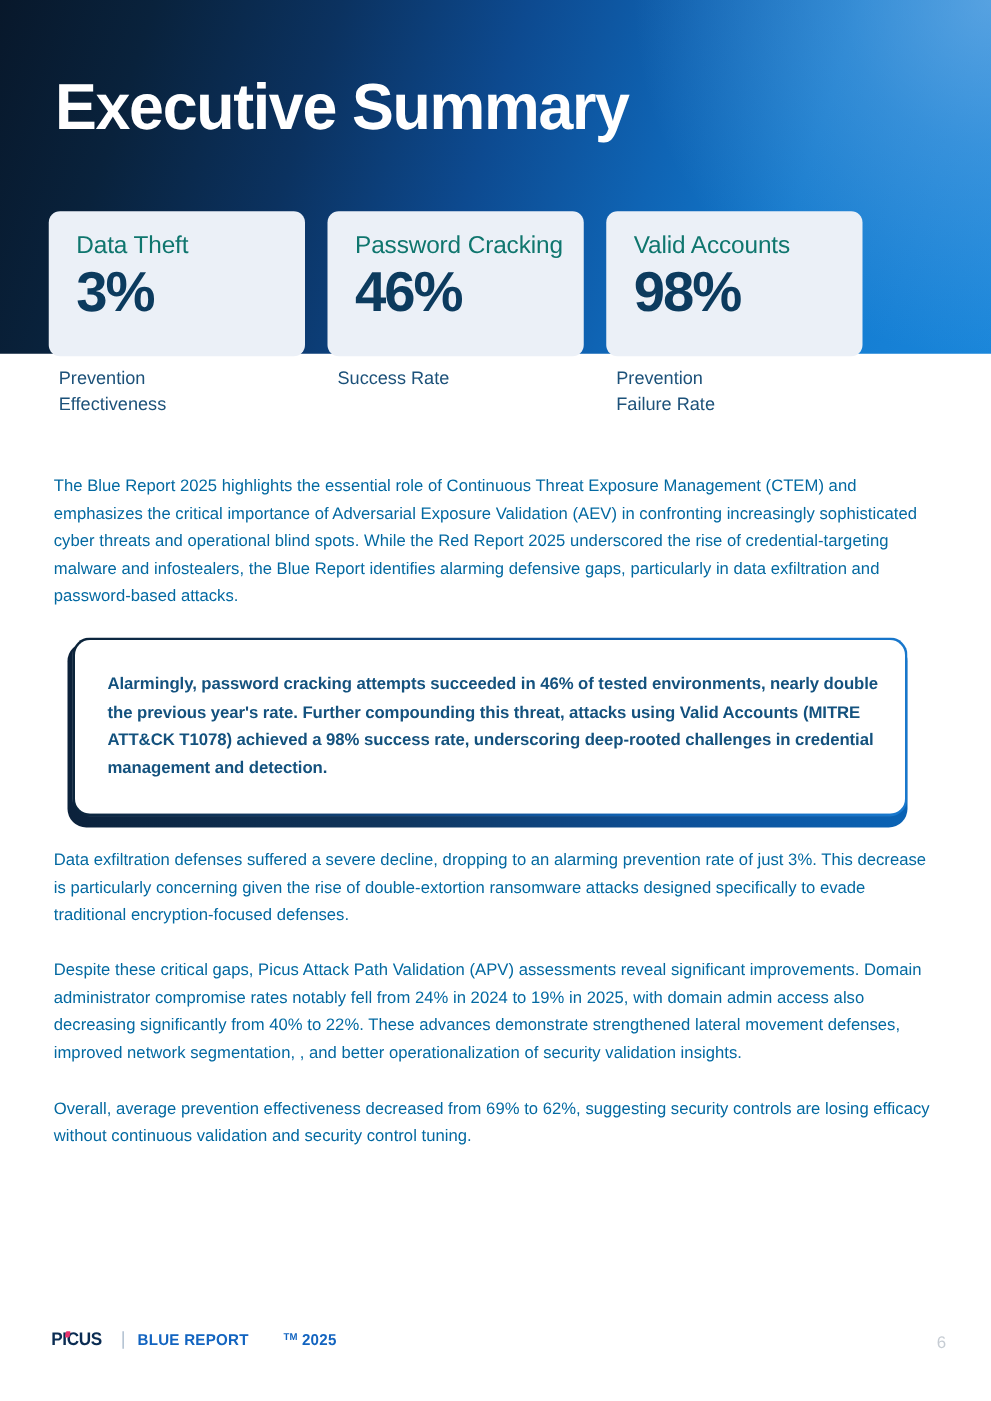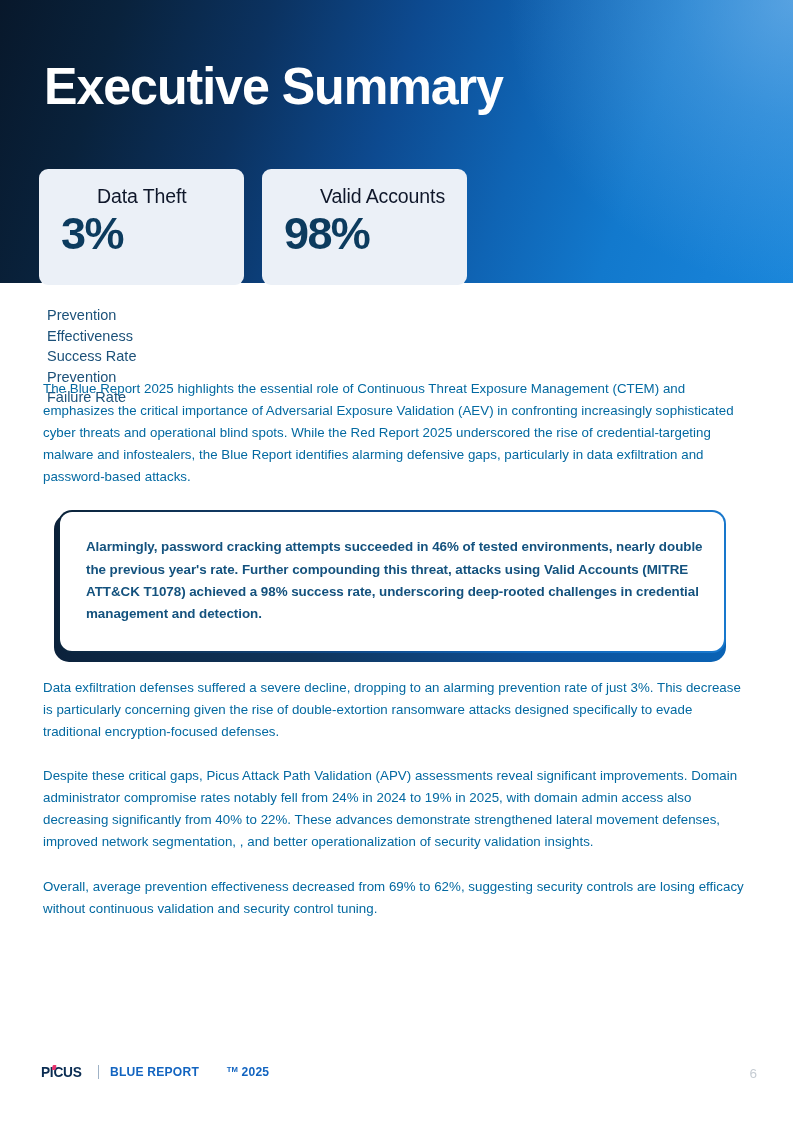--- a/index.html
+++ b/index.html
@@ -69,46 +69,45 @@
     width: 205px;
     box-sizing: border-box;
     height: 116px;
     background: #ebf0f7;
     border-radius: 9px;
     padding: 16px 0 0 22px;
     position: relative;
   }
   .stat-card-label {
     display: block;
-    color: #0f172a;
+    color: #0f766e;
     font-size: 19.5px;
     font-weight: normal;
     line-height: 23px;
     letter-spacing: -0.1px;
     white-space: nowrap;
-    margin-left: 36px;
   }
   .stat-card-value {
     display: block;
     color: #0c3b5e;
     font-size: 45px;
     font-weight: bold;
     line-height: 54px;
     letter-spacing: -1.6px;
     margin-top: -1px;
   }
 
   
   .stat-captions {
     position: absolute;
     left: 39px;
-    top: 305px;
+    top: 293px;
     width: 716px;
     display: flex;
-    flex-direction: column;
+    gap: 18px;
   }
   .stat-caption {
     width: 205px;
     box-sizing: border-box;
     padding-left: 8px;
     color: #1c5179;
     font-size: 14.5px;
     line-height: 20.5px;
     font-weight: normal;
   }
@@ -243,20 +242,24 @@
   <h1 class="page-title">Executive Summary</h1>
 </div>
 
 <div class="stat-cards">
 
   <div class="stat-card">
     <span class="stat-card-label">Data Theft</span>
     <span class="stat-card-value">3%</span>
   </div>
 
+  <div class="stat-card">
+    <span class="stat-card-label">Password Cracking</span>
+    <span class="stat-card-value">46%</span>
+  </div>
 
   <div class="stat-card">
     <span class="stat-card-label">Valid Accounts</span>
     <span class="stat-card-value">98%</span>
   </div>
 
 </div>
 
 <div class="stat-captions">
 

